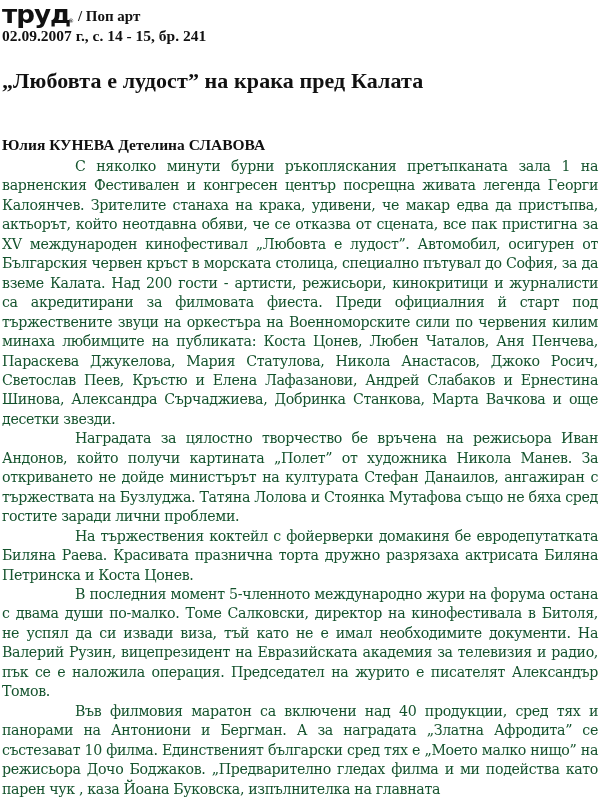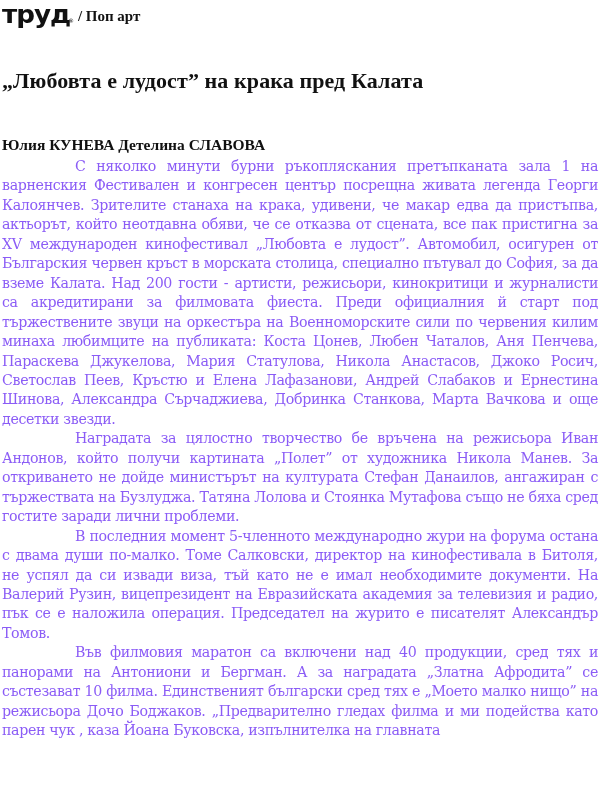--- a/index.html
+++ b/index.html
@@ -30,37 +30,39 @@
     letter-spacing: 0.1px;
   }
   .authors {
     position: absolute; left: 2px; top: 136px;
     font-family: "Liberation Serif", serif; font-weight: bold; font-size: 15.5px;
   }
   .body {
     position: absolute; left: 2px; top: 157px; width: 596px;
     font-family: "DejaVu Serif", serif; font-size: 14.2px; line-height: 19.45px;
     text-align: justify; letter-spacing: -0.35px; word-spacing: 0px;
-    color: #8b5cf6;
+    color: #14532d;
   }
   .body p { margin: 0; text-indent: 73px; }
 </style>
 </head>
 <body>
 
 <div class="header">
   <div class="logo-row">
     <span class="logo">труд</span>
     <span class="logo-reg">®</span>
     <span class="section">/ Поп арт</span>
   </div>
+  <div class="issue">02.09.2007 г., с. 14 - 15, бр. 241</div>
 </div>
 
 <div class="title">„Любовта е лудост” на крака пред Калата</div>
 
 <div class="authors">Юлия КУНЕВА Детелина СЛАВОВА</div>
 
 <div class="body">
   <p>С няколко минути бурни ръкопляскания претъпканата зала 1 на варненския Фестивален и конгресен център посрещна живата легенда Георги Калоянчев. Зрителите станаха на крака, удивени, че макар едва да пристъпва, актьорът, който неотдавна обяви, че се отказва от сцената, все пак пристигна за XV международен кинофестивал „Любовта е лудост”. Автомобил, осигурен от Българския червен кръст в морската столица, специално пътувал до София, за да вземе Калата. Над 200 гости - артисти, режисьори, кинокритици и журналисти са акредитирани за филмовата фиеста. Преди официалния й старт под тържествените звуци на оркестъра на Военноморските сили по червения килим минаха любимците на публиката: Коста Цонев, Любен Чаталов, Аня Пенчева, Параскева Джукелова, Мария Статулова, Никола Анастасов, Джоко Росич, Светослав Пеев, Кръстю и Елена Лафазанови, Андрей Слабаков и Ернестина Шинова, Александра Сърчаджиева, Добринка Станкова, Марта Вачкова и още десетки звезди.</p>
   <p>Наградата за цялостно творчество бе връчена на режисьора Иван Андонов, който получи картината „Полет” от художника Никола Манев. За откриването не дойде министърът на културата Стефан Данаилов, ангажиран с тържествата на Бузлуджа. Татяна Лолова и Стоянка Мутафова също не бяха сред гостите заради лични проблеми.</p>
+  <p>На тържествения коктейл с фойерверки домакиня бе евродепутатката Биляна Раева. Красивата празнична торта дружно разрязаха актрисата Биляна Петринска и Коста Цонев.</p>
   <p>В последния момент 5-членното международно жури на форума остана с двама души по-малко. Томе Салковски, директор на кинофестивала в Битоля, не успял да си извади виза, тъй като не е имал необходимите документи. На Валерий Рузин, вицепрезидент на Евразийската академия за телевизия и радио, пък се е наложила операция. Председател на журито е писателят Александър Томов.</p>
   <p>Във филмовия маратон са включени над 40 продукции, сред тях и панорами на Антониони и Бергман. А за наградата „Златна Афродита” се състезават 10 филма. Единственият български сред тях е „Моето малко нищо” на режисьора Дочо Боджаков. „Предварително гледах филма и ми подейства като парен чук , каза Йоана Буковска, изпълнителка на главната</p>
 </div>
 
 </body></html>

